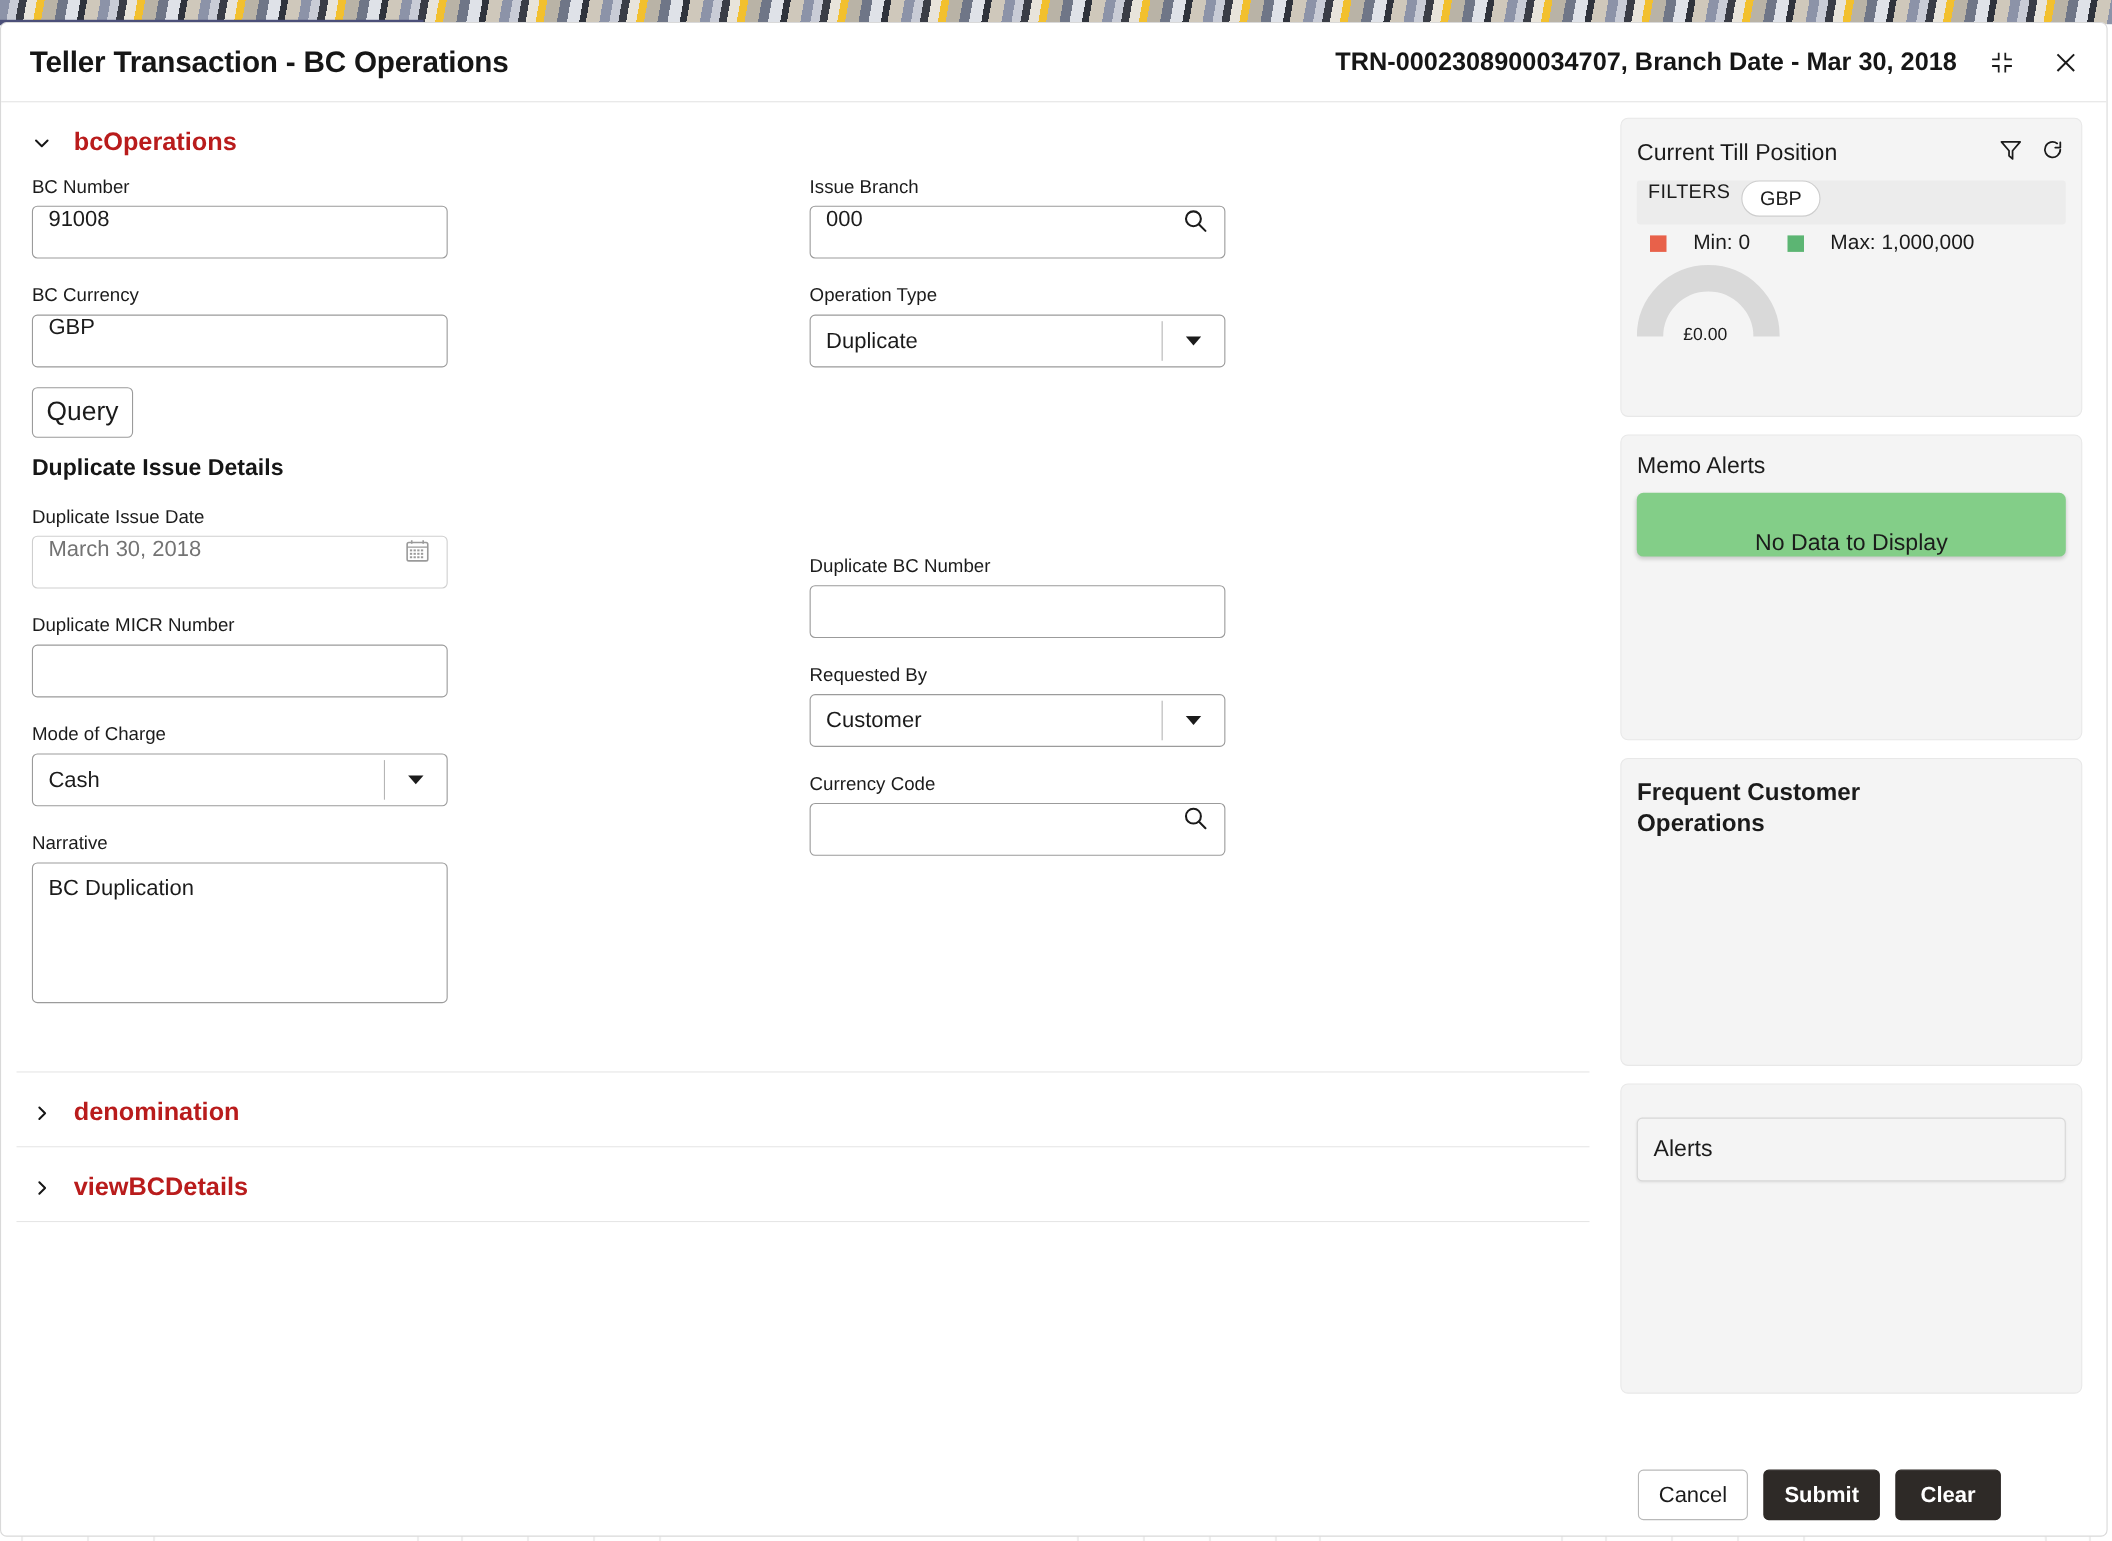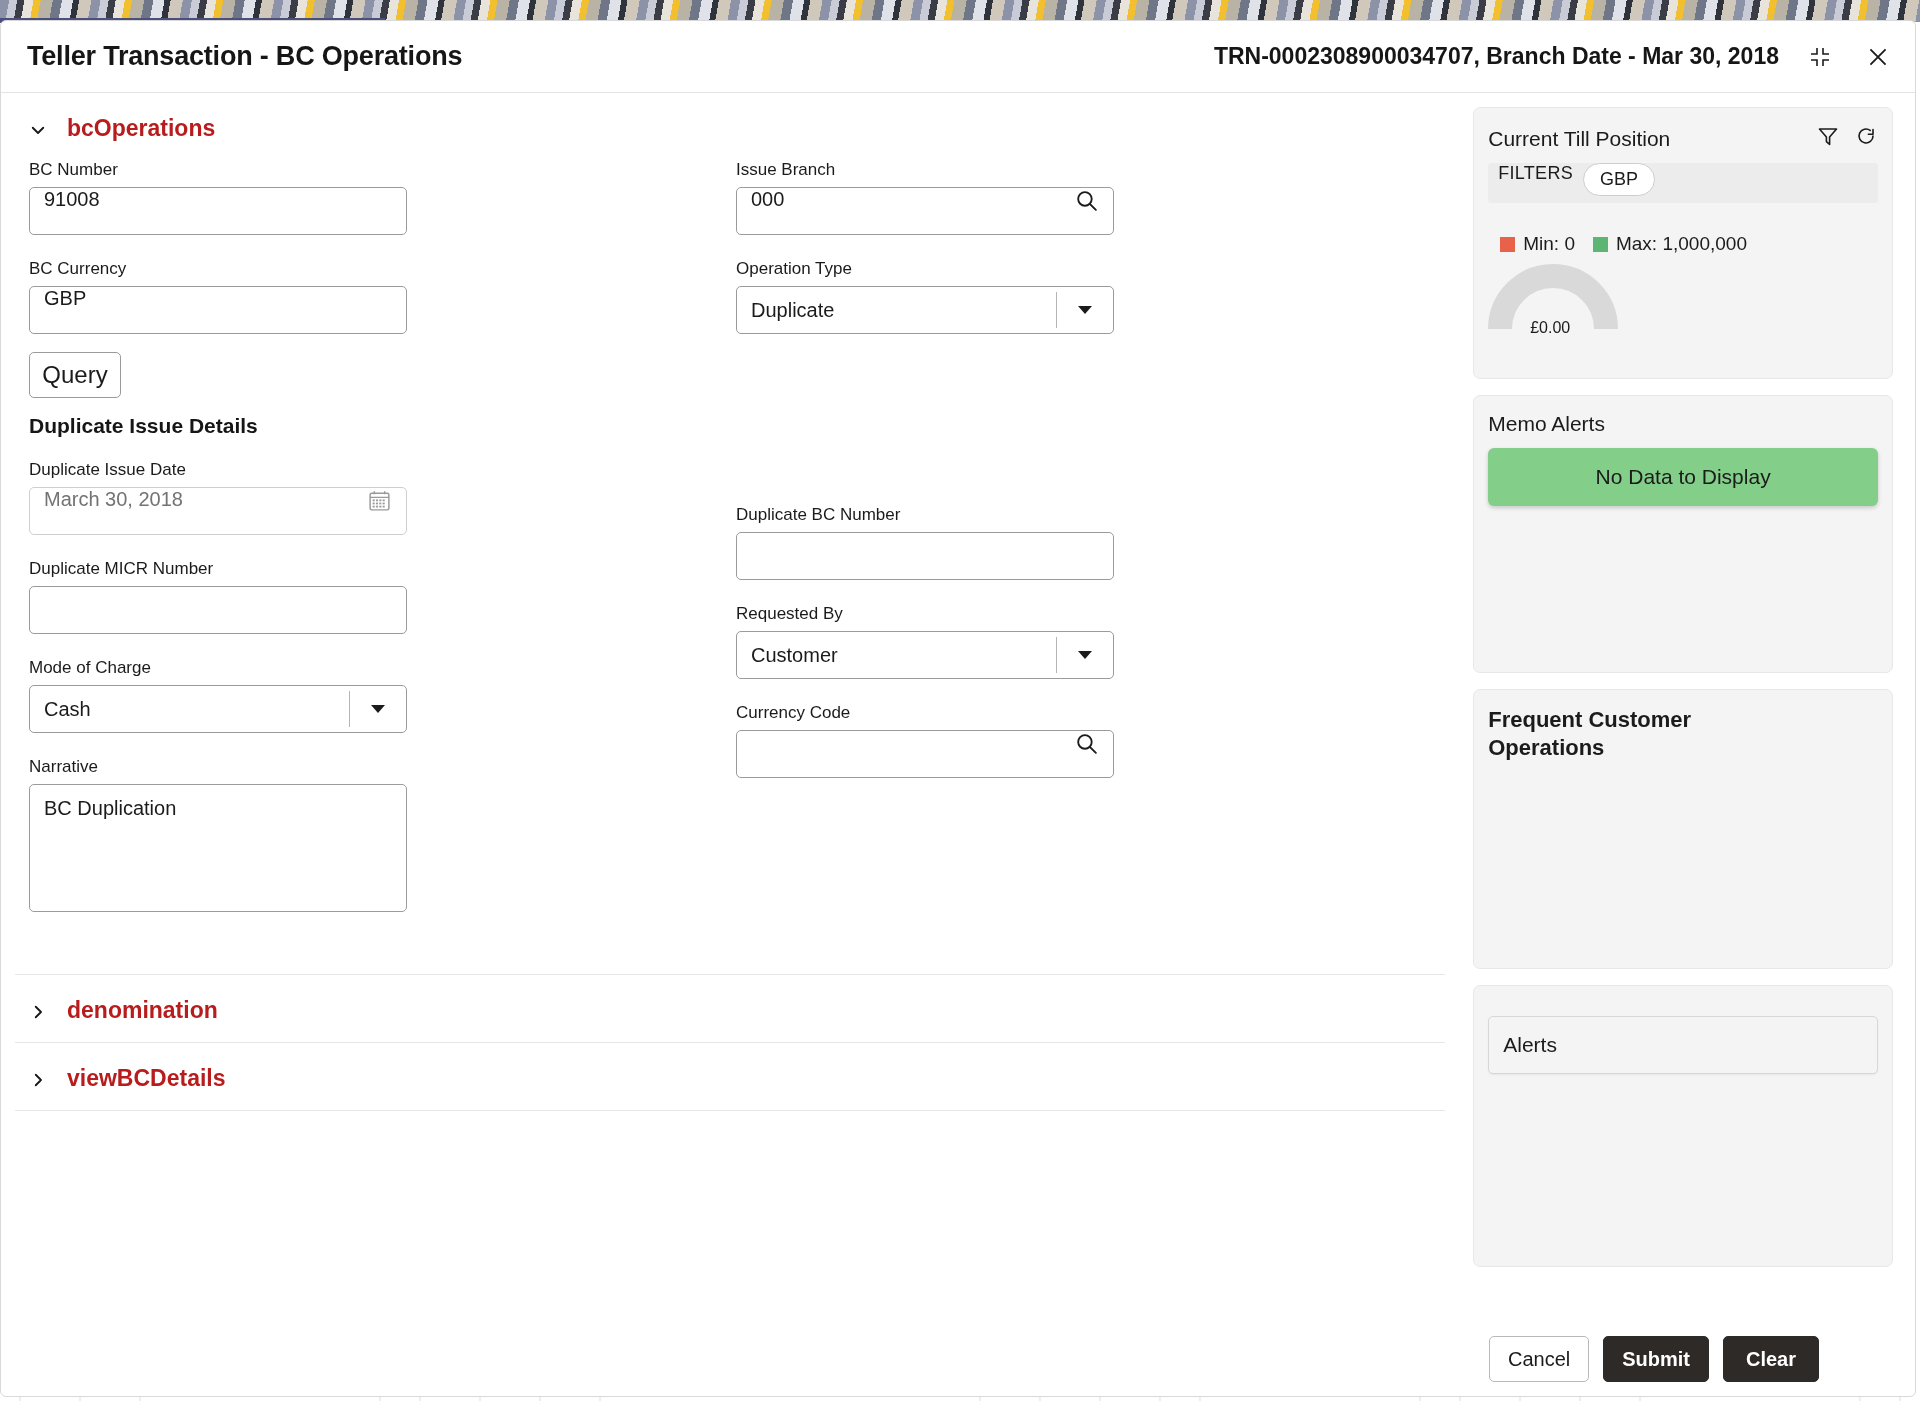--- a/index.html
+++ b/index.html
@@ -203,34 +203,34 @@
     display: flex; align-items: flex-start;
     padding: 0 10px;
     gap: 10px;
   }
   .filters-label { font-size: 18px; color: #1b1b1b; letter-spacing: .3px; }
   .filter-pill {
     background: #fff; border: 1px solid #cdcdcd; border-radius: 18px;
     padding: 5px 16px; font-size: 18px; color: #1b1b1b; cursor: pointer;
   }
   .legend-row {
-    display: flex; align-items: center; gap: 8px; margin-top: 30px;
+    display: flex; align-items: center; gap: 24px; margin-top: 6px;
     font-size: 19px; color: #1b1b1b; padding-left: 12px;
   }
   .legend-sq { width: 15px; height: 15px; display: inline-block; }
   .gauge-wrap { position: relative; height: 92px; margin-top: 6px; }
   .gauge-value {
     position: absolute; left: 42px; top: 58px;
     font-size: 16px; color: #1b1b1b;
   }
   .memo-banner {
     margin-top: 12px;
     height: 58px;
     border-radius: 6px;
-    display: flex; align-items: center; justify-content: center;
+    display: flex; align-items: flex-end; justify-content: center;
     font-size: 21px; color: #1b1b1b;
     box-shadow: 0 2px 4px rgba(0,0,0,0.18);
   }
   .alerts-box {
     margin-top: 14px;
     height: 58px;
     border: 1px solid #d7d7d7; border-radius: 5px;
     background: #f4f4f4;
     display: flex; align-items: center;
     padding: 0 14px;

